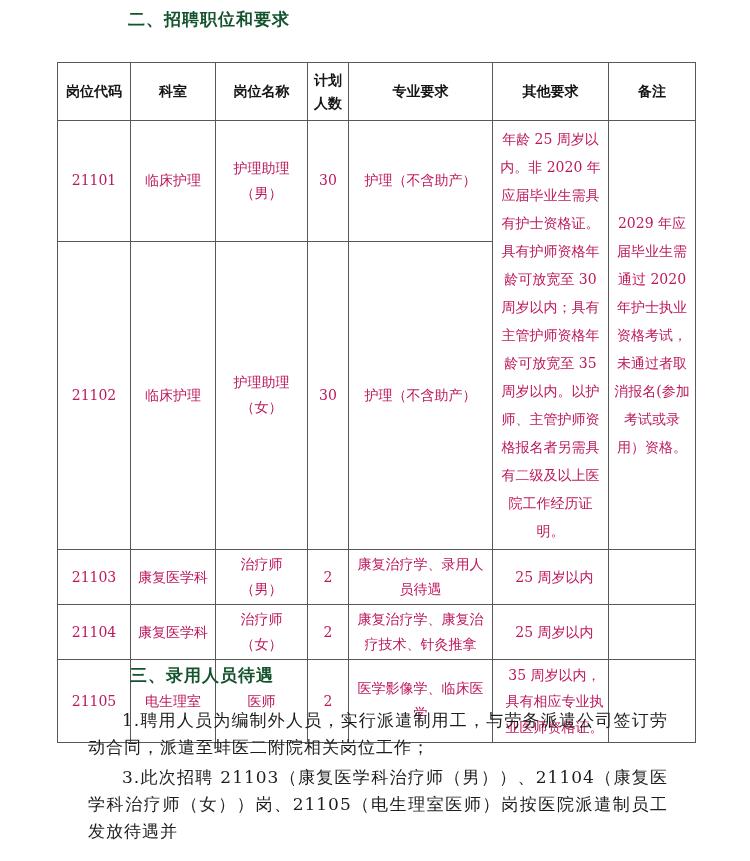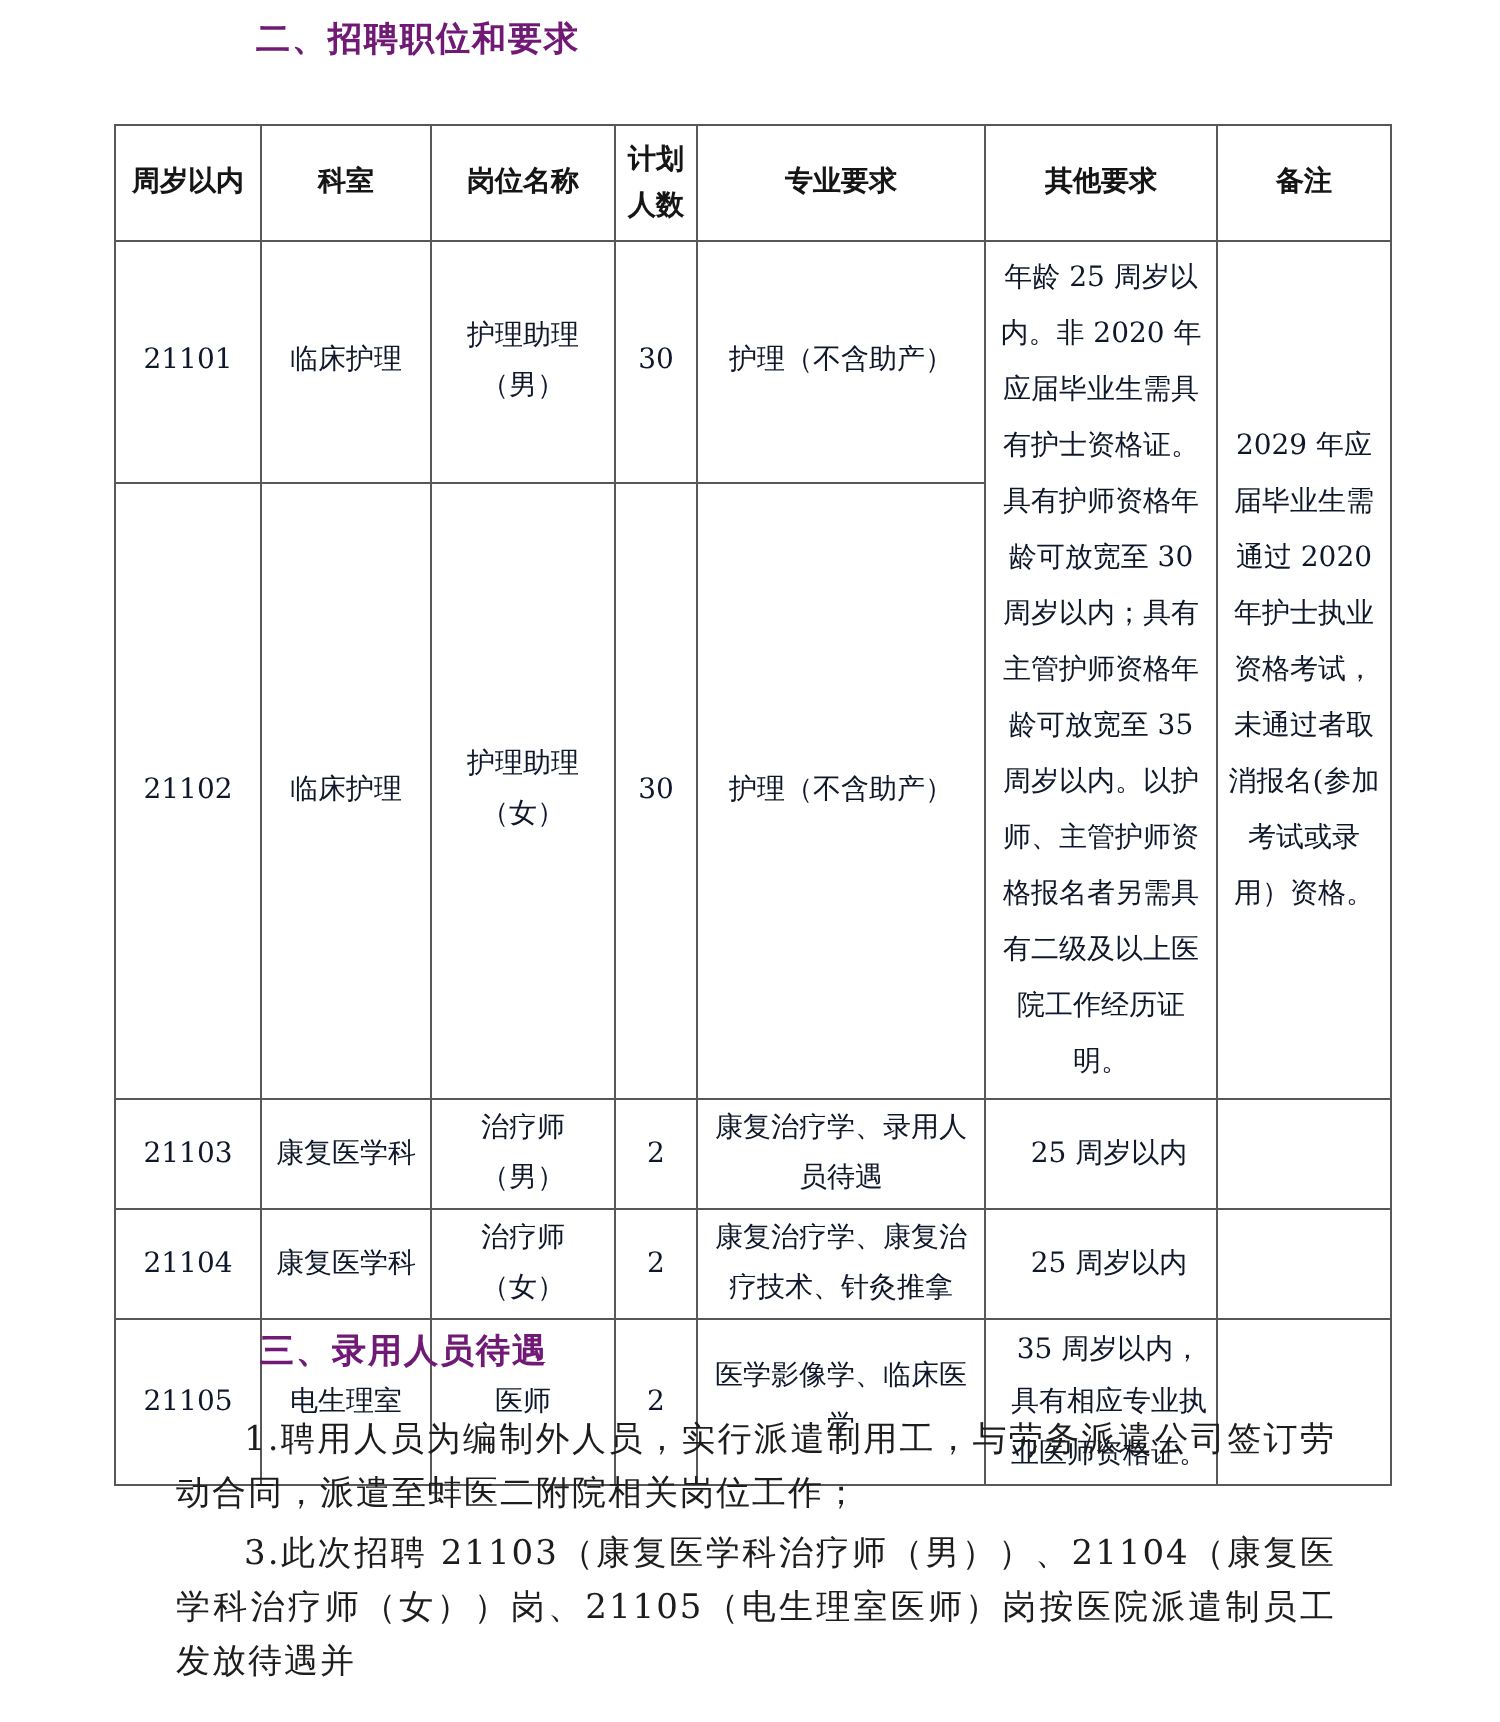--- a/index.html
+++ b/index.html
@@ -18,21 +18,21 @@
   .page {
     position: relative;
     width: 750px;
     height: 861px;
     background: #ffffff;
   }
   .sec-heading {
     font-family: "DejaVu Sans", "Liberation Sans", sans-serif;
     font-weight: bold;
     font-size: 17px;
-    color: #701a75;
+    color: #14532d;
     letter-spacing: 1px;
   }
   .heading-2 {
     position: absolute;
     left: 128px;
     top: 8px;
   }
   .positions-table {
     position: absolute;
     left: 57px;
@@ -44,21 +44,21 @@
   .positions-table th,
   .positions-table td {
     border: 1px solid #585858;
     text-align: center;
     vertical-align: middle;
     font-size: 14px;
     line-height: 25px;
     padding: 2px 4px;
     white-space: pre-line;
     word-break: break-word;
-    color: #0f172a;
+    color: #be185d;
     font-weight: normal;
   }
   .positions-table th {
     font-family: "DejaVu Sans", "Liberation Sans", sans-serif;
     font-weight: bold;
     font-size: 14px;
     line-height: 23px;
     color: #151515;
   }
   tr.hdr-row     { height: 58px; }
@@ -107,21 +107,21 @@
       <col style="width:73px">
       <col style="width:85px">
       <col style="width:92px">
       <col style="width:41px">
       <col style="width:144px">
       <col style="width:116px">
       <col style="width:87px">
     </colgroup>
     <tbody>
       <tr class="hdr-row">
-        <th>周岁以内</th>
+        <th>岗位代码</th>
         <th>科室</th>
         <th>岗位名称</th>
         <th>计划
 人数</th>
         <th>专业要求</th>
         <th>其他要求</th>
         <th>备注</th>
       </tr>
 
       <tr class="row-21101">

